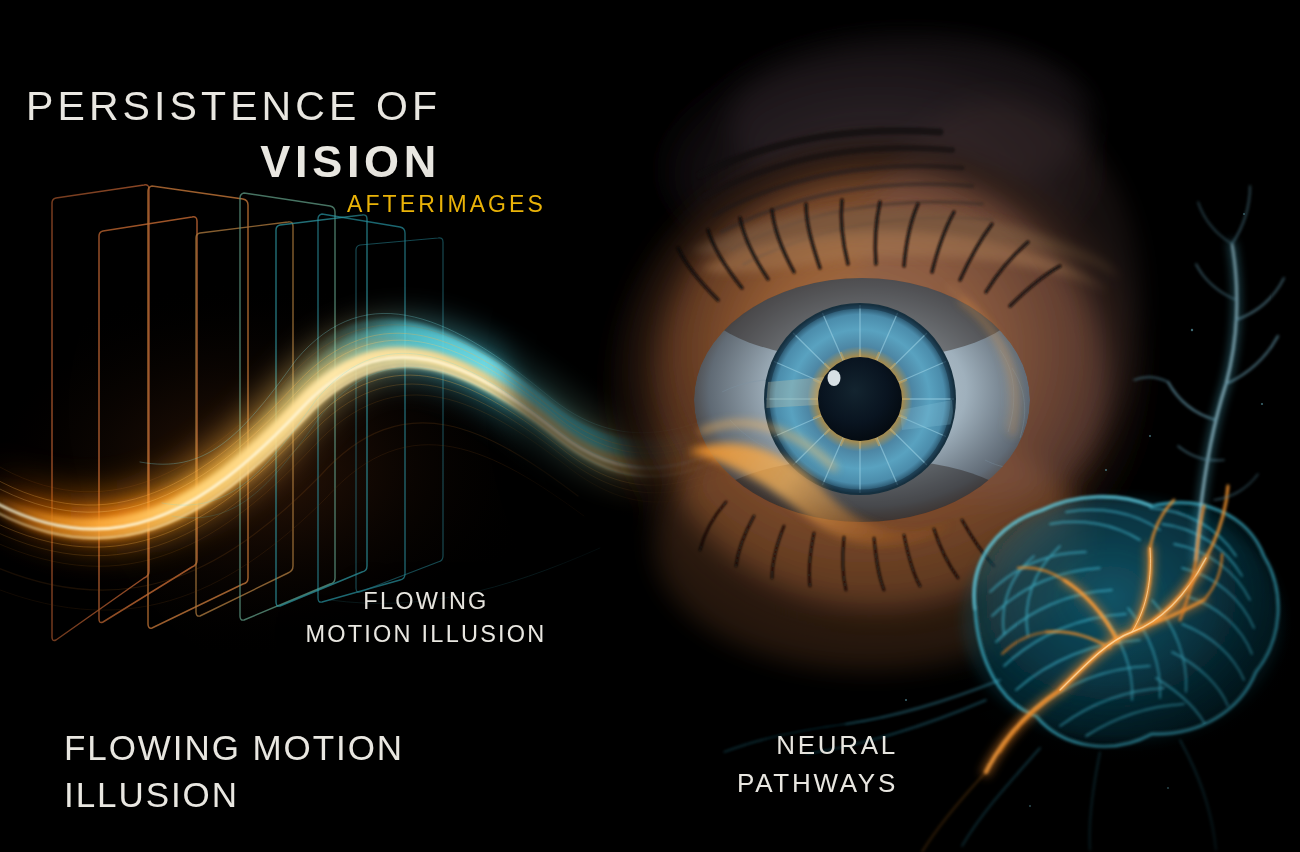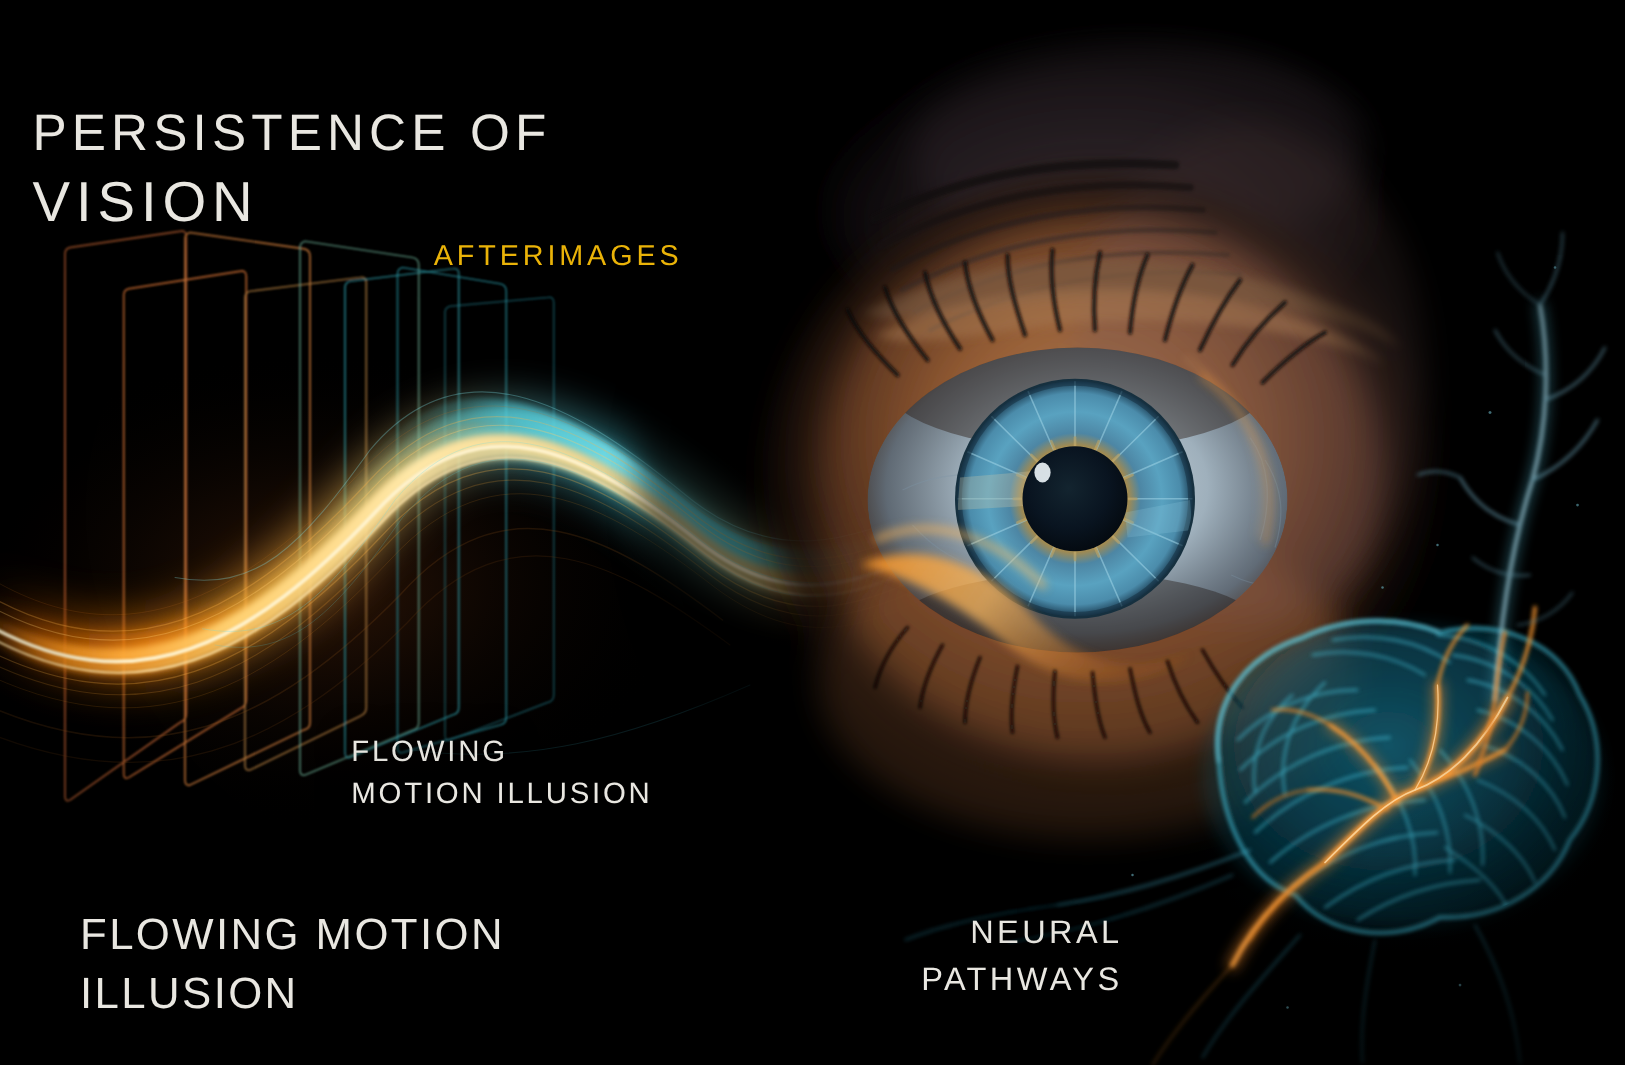--- a/index.html
+++ b/index.html
@@ -27,31 +27,32 @@
     white-space:pre-line;
     text-shadow:0 0 14px rgba(0,0,0,.95), 0 0 30px rgba(0,0,0,.8);
     pointer-events:none;
   }
   #title-block{
     left:26px; top:28px;
     font-size:41px;
     font-weight:400;
     letter-spacing:0.10em;
     line-height:1.28;
-  }
-  #title-block .t2{ font-size:45px; letter-spacing:0.105em; display:block; }
+    text-align:right;
+  }
+  #title-block .t2{ font-size:45px; letter-spacing:0.105em; display:block;font-weight:bold; }
   #lbl-afterimages{
     left:347px; top:190px;
     font-size:23px; letter-spacing:0.135em;
     color:#eab308;
   }
   #lbl-flowing-mid{
     left:281px; top:585px;
     font-size:23.5px; letter-spacing:0.095em;
-    text-align:left; width:290px;
+    text-align:center; width:290px;
     line-height:1.42;
   }
   #lbl-neural{
     left:636px; top:727px;
     font-size:26px; letter-spacing:0.105em;
     text-align:right; width:262px;
     line-height:1.45;
   }
   #caption-flowing{
     left:64px; top:725px;

